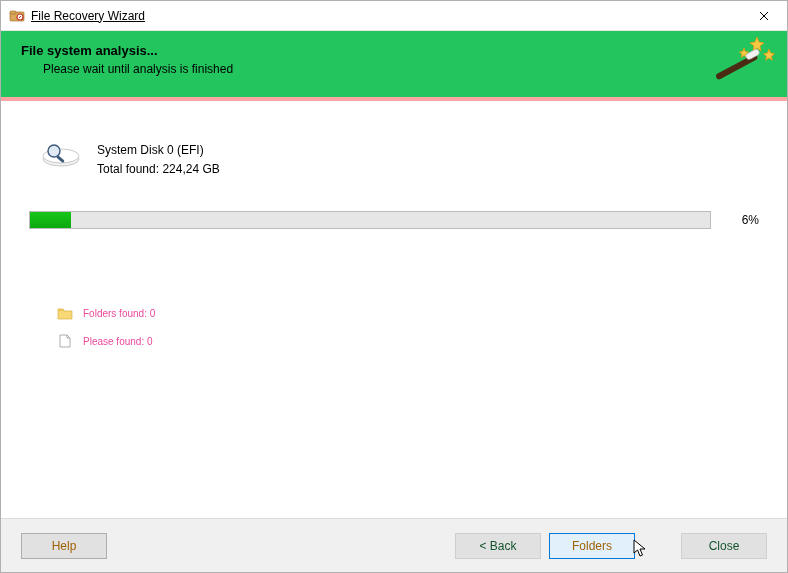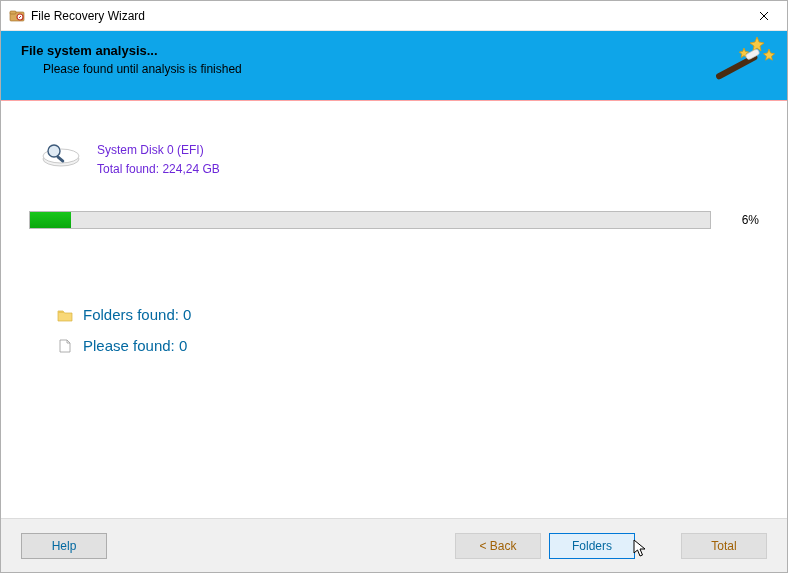--- a/index.html
+++ b/index.html
@@ -9,51 +9,52 @@
     background: #ffffff;
     border: 1px solid #b0b0b0;
     display: flex; flex-direction: column;
     position: relative;
   }
   
   .titlebar {
     height: 30px; display: flex; align-items: center;
     padding: 0 0 0 8px;
     border-bottom: 1px solid #e8e8e8;
+    text-decoration: underline;
   }
   .titlebar .app-icon { width: 16px; height: 16px; margin-right: 6px; flex-shrink:0; }
   .titlebar .title { font-size: 12px; color: #000; flex: 1; }
   .titlebar .close {
     width: 46px; height: 30px; display: flex; align-items: center; justify-content: center;
     cursor: pointer;
   }
   .titlebar .close svg { width: 10px; height: 10px; }
 
   
   .banner {
     height: 70px; position: relative; padding: 12px 0 9px 20px;
-    border-bottom: 1px solid #fca5a5;
-    background: #0ea5e9;
+    border-bottom: 4px solid #fca5a5;
+    background: #22c55e;
   }
   .banner-title { font-size: 13px; font-weight: 700; color: #000; }
   .banner-sub { font-size: 12px; color: #000; margin: 4px 0 0 22px; }
   .wizard-art {
     position: absolute; right: 10px; top: 2px; width: 68px; height: 60px;
   }
 
   
   .content {
     flex: 1; position: relative;
     background: #ffffff;
   }
   .disk-block {
     position: absolute; left: 40px; top: 40px; display: flex; align-items: flex-start; gap: 16px;
   }
   .disk-icon { width: 40px; height: 30px; }
-  .disk-text { font-size: 12px; color: #6d28d9; line-height: 1.6; }
+  .disk-text { font-size: 12px; color: #000000; line-height: 1.6; }
   .disk-name { }
   .disk-size { }
 
   .progress-row {
     position: absolute; left: 28px; right: 28px; top: 110px;
     display: flex; align-items: center; gap: 14px;
   }
   .progressbar-outer {
     flex: 1; height: 18px;
     background: #e6e6e6;
@@ -63,42 +64,42 @@
   .progressbar-inner {
     position: absolute; left: 0; top: 0; bottom: 0; width: 6%;
     background: linear-gradient(to bottom, #17c61a, #0aa80d);
   }
   .progress-pct { font-size: 12px; color: #000; width: 34px; text-align: right; }
 
   .found-block {
     position: absolute; left: 56px; top: 205px;
     display: flex; flex-direction: column; gap: 14px;
   }
-  .found-row { display: flex; align-items: center; gap: 10px; font-size: 15px; color: #0369a1; }
+  .found-row { display: flex; align-items: center; gap: 10px; font-size: 10px; color: #ec4899; }
   .folder-glyph, .file-glyph { width: 16px; height: 14px; flex-shrink:0; }
 
   
   .footer {
     height: 54px; border-top: 1px solid #dcdcdc;
     display: flex; align-items: center; padding: 0 20px;
     gap: 10px;
     background: #f0f0f0;
   }
   .footer .spacer { flex: 1; }
   .btn {
     min-width: 86px; height: 26px;
     font-size: 12px;
     background: #e1e1e1;
     border: 1px solid #adadad;
-    color: #0369a1;
+    color: #a16207;
     display: inline-flex; align-items: center; justify-content: center;
     padding: 0 12px;
     user-select: none;
   }
-  .btn.disabled { color: #a16207; background: #e1e1e1; border-color: #cfcfcf; }
+  .btn.disabled { color: #14532d; background: #e1e1e1; border-color: #cfcfcf; }
   .btn.primary { background: #e1f0fb; border: 1px solid #0078d7; }
   .btn.help { min-width: 86px; }
   .btn-group { display: flex; gap: 8px; }
 
   .cursor {
     position: absolute; pointer-events: none;
     width: 16px; height: 20px;
   }
 </style>
 </head>
@@ -118,21 +119,21 @@
     <span class="title">File Recovery Wizard</span>
     <div class="close">
       <svg viewBox="0 0 10 10">
           <path d="M1 1 L9 9 M9 1 L1 9" stroke="#000" stroke-width="1"></path>
         </svg>
     </div>
   </div>
 
   <div class="banner">
     <div class="banner-title">File system analysis...</div>
-    <div class="banner-sub">Please found until analysis is finished</div>
+    <div class="banner-sub">Please wait until analysis is finished</div>
     <span class="wizard-art">
       <svg viewBox="0 0 68 60">
 
         <path d="M48 4 l2 5 5 1 -4 3 1 5 -4 -3 -4 3 1 -5 -4 -3 5 -1 z" fill="#f6c945" stroke="#d99a0f" stroke-width="0.8"></path>
         <path d="M60 16 l1.5 4 4 .8 -3 2.4 .8 4 -3.3 -2.3 -3.3 2.3 .8 -4 -3 -2.4 4 -.8 z" fill="#f6c945" stroke="#d99a0f" stroke-width="0.8"></path>
         <path d="M35 15 l1.3 3.4 3.4 .7 -2.6 2 .7 3.4 -2.8 -1.9 -2.8 1.9 .7 -3.4 -2.6 -2 3.4 -.7 z" fill="#f6c945" stroke="#d99a0f" stroke-width="0.8"></path>
 
         <rect x="6" y="42" width="46" height="6" rx="3" transform="rotate(-28 6 42)" fill="#4a2c12"></rect>
         <rect x="36" y="22" width="14" height="6" rx="3" transform="rotate(-28 36 22)" fill="#f2f2f2" stroke="#bdbdbd" stroke-width="0.6"></rect>
       </svg>
@@ -199,21 +200,21 @@
   </div>
 
   <div class="footer">
     <div class="btn help">Help</div>
     <div class="spacer"></div>
     <div class="btn-group">
       <div class="btn disabled">&lt; Back</div>
       <div class="btn primary" style="position:relative">Folders</div>
     </div>
     <div style="width:26px"></div>
-    <div class="btn disabled">Total</div>
+    <div class="btn disabled">Close</div>
   </div>
 
   <span class="cursor" style="left:632px; top:538px;">
     <svg viewBox="0 0 16 20">
       <path d="M1 1 L1 14 L4.5 11 L7 17 L9.5 16 L7 10 L12 10 Z" fill="#ffffff" stroke="#000000" stroke-width="1"></path>
     </svg>
   </span>
 
 </div>
 

